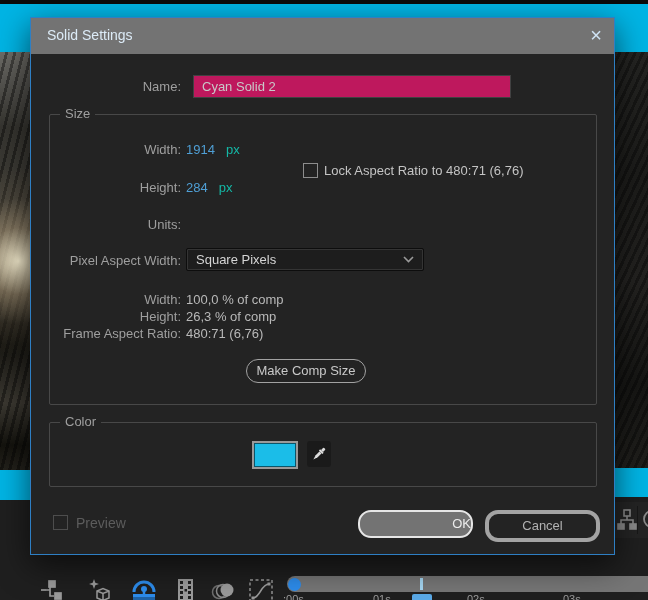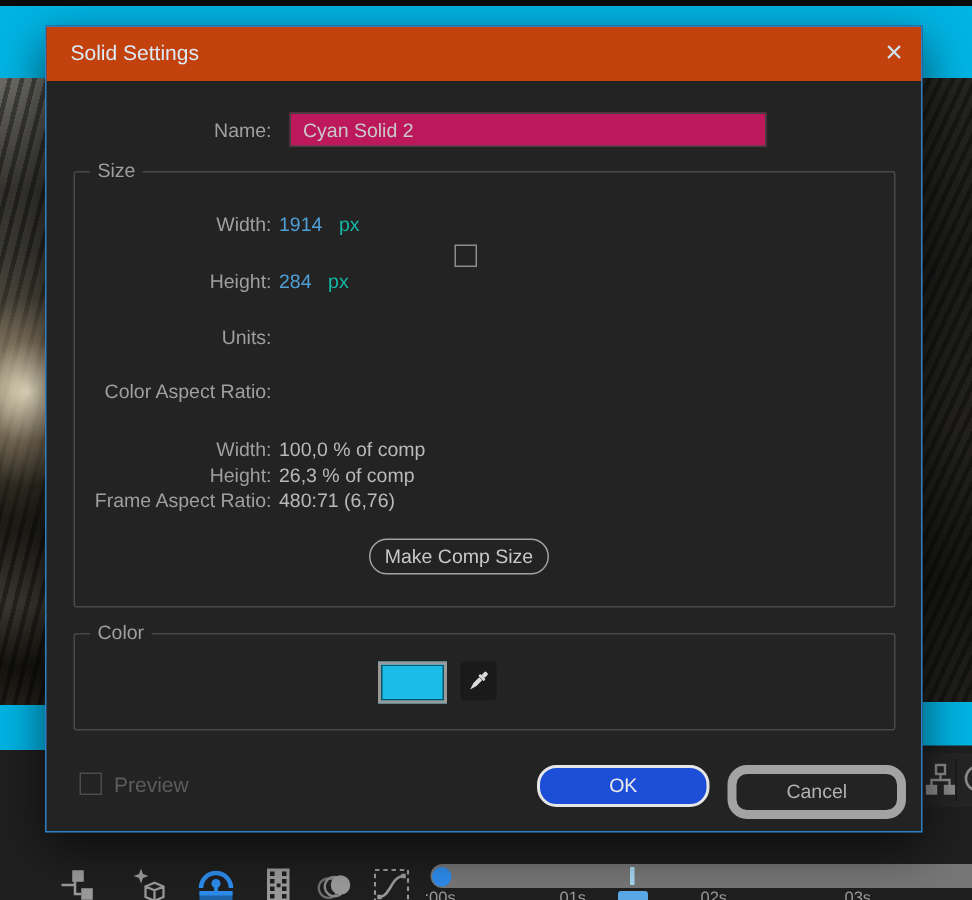--- a/index.html
+++ b/index.html
@@ -37,21 +37,21 @@
 
   .ruler-bar{left:287px;top:576px;width:361px;height:16px;background:#767676;border-radius:8px 0 0 8px;}
   .ruler-knob{left:288px;top:578px;width:13px;height:13px;border-radius:50%;background:#2d8ceb;}
   .ruler-tick{left:420px;top:578px;width:3px;height:12px;background:#a5d6f2;}
   .ruler-labels span{position:absolute;top:593px;color:#9a9a9a;font-size:11px;}
   .work-marker{left:412px;top:594px;width:20px;height:8px;background:#5aa9e6;border-radius:2px;}
 
   
   .dialog{left:30px;top:17px;width:583px;height:536px;background:#232323;
     border:1px solid #2e7fc4;box-shadow:0 10px 30px rgba(0,0,0,0.6);}
-  .titlebar{left:0;top:0;width:583px;height:36px;background:#c2410c;}
+  .titlebar{left:0;top:0;width:583px;height:36px;background:#737373;}
   .title-text{left:16px;top:9px;color:#dcebf7;font-size:14px;}
   .close-btn{left:552px;top:5px;width:26px;height:26px;color:#cfe3f5;font-size:20px;
     text-align:center;line-height:25px;cursor:default;}
 
   .form-label{position:absolute;right:433px;color:#9f9f9f;font-size:13px;white-space:nowrap;text-align:right;}
   .form-val{position:absolute;left:155px;font-size:13px;white-space:nowrap;color:#b9b9b9;}
   .val-blue{color:#4f9fd5;}
   .val-unit{color:#14b8a6;margin-left:11px;}
 
   .name-input{left:162px;top:57px;width:308px;height:21px;background:#be185d;
@@ -71,22 +71,22 @@
   .dropdown{position:absolute;height:21px;background:#1d1d1d;border:1px solid #0d0d0d;
     box-shadow:inset 0 0 0 1px #343434;border-radius:2px;color:#d4d4d4;font-size:13px;
     line-height:21px;padding-left:9px;}
   .dd-chevron{position:absolute;right:9px;top:7px;}
 
   .pill-btn{position:absolute;border-radius:13px;background:transparent;text-align:center;
     font-size:13px;white-space:nowrap;}
   .btn-mcs{left:215px;top:341px;width:118px;height:22px;border:1.5px solid #a2a2a2;
     color:#c9c9c9;line-height:22px;}
   .btn-ok{left:327px;top:492px;width:111px;height:24px;border:2px solid #e6e6e6;
-    color:#ededed;line-height:24px;background:#1d4ed8;}
-  .btn-cancel{left:454px;top:492px;width:107px;height:24px;border:6px solid #a3a3a3;
+    color:#ededed;line-height:24px;background:#737373;text-align:right;}
+  .btn-cancel{left:454px;top:492px;width:107px;height:24px;border:4px solid #a3a3a3;
     color:#b2b2b2;line-height:24px;}
 
   .swatch{left:221px;top:423px;width:42px;height:24px;border:2px solid #9a9a9a;
     box-shadow:inset 0 0 0 1px rgba(0,0,0,0.55);}
   .eyedropper-btn{left:276px;top:423px;width:24px;height:26px;background:#1a1a1a;border-radius:3px;}
   .eyedropper-btn svg{width:20px;height:20px;margin:3px 2px;}
 </style>
 </head>
 <body>
 
@@ -199,27 +199,34 @@
   </div>
 
   <div class="abs group-box group-size">
     <span class="group-legend">Size</span>
   </div>
 
   <span class="form-label" style="top:124px">Width:</span>
   <span class="form-val" style="top:124px"><span class="val-blue">1914</span><span class="val-unit">px</span></span>
 
   <div class="checkbox" style="left:272px;top:145px"></div>
+  <span class="chk-label" style="left:293px;top:145px">Lock Aspect Ratio to 480:71 (6,76)</span>
 
   <span class="form-label" style="top:162px">Height:</span>
   <span class="form-val" style="top:162px"><span class="val-blue">284</span><span class="val-unit">px</span></span>
 
   <span class="form-label" style="top:199px">Units:</span>
 
-  <span class="form-label" style="top:235px">Color Aspect Ratio:</span>
+  <span class="form-label" style="top:235px">Pixel Aspect Width:</span>
+  <div class="dropdown" style="left:155px;top:230px;width:227px">
+    <span>Square Pixels</span>
+    <svg class="dd-chevron" width="11" height="7" viewBox="0 0 11 7">
+        <path d="M1 1 l4.5 4.5 L10 1" stroke="#9a9a9a" stroke-width="1.6" fill="none"></path>
+      </svg>
+  </div>
 
   <span class="form-label" style="top:274px">Width:</span>
   <span class="form-val" style="top:274px">100,0 % of comp</span>
 
   <span class="form-label" style="top:291px">Height:</span>
   <span class="form-val" style="top:291px">26,3 % of comp</span>
 
   <span class="form-label" style="top:308px">Frame Aspect Ratio:</span>
   <span class="form-val" style="top:308px">480:71 (6,76)</span>
 

